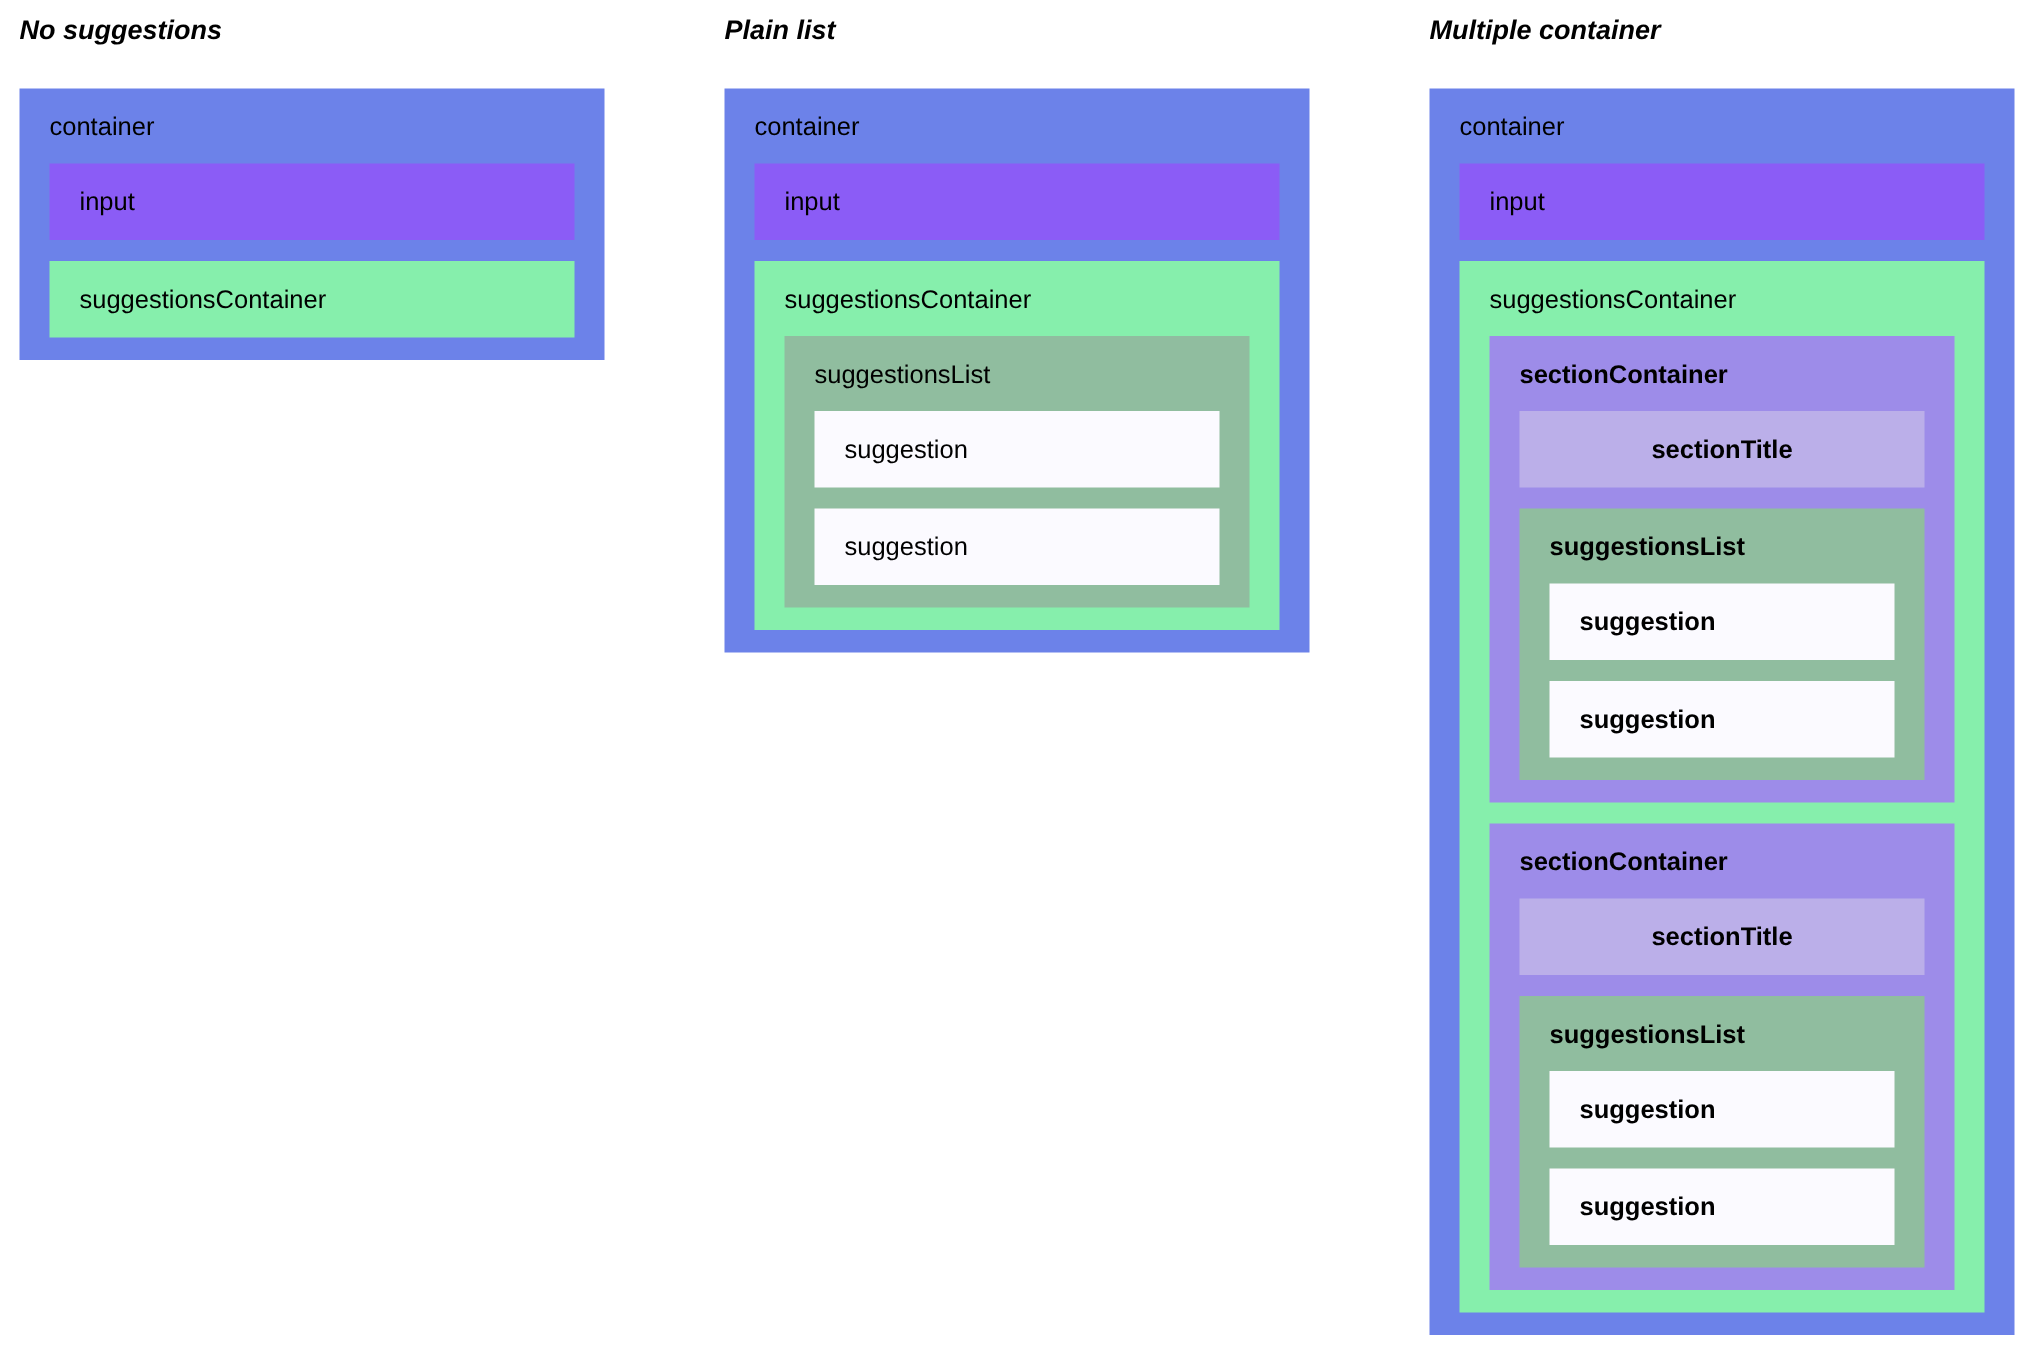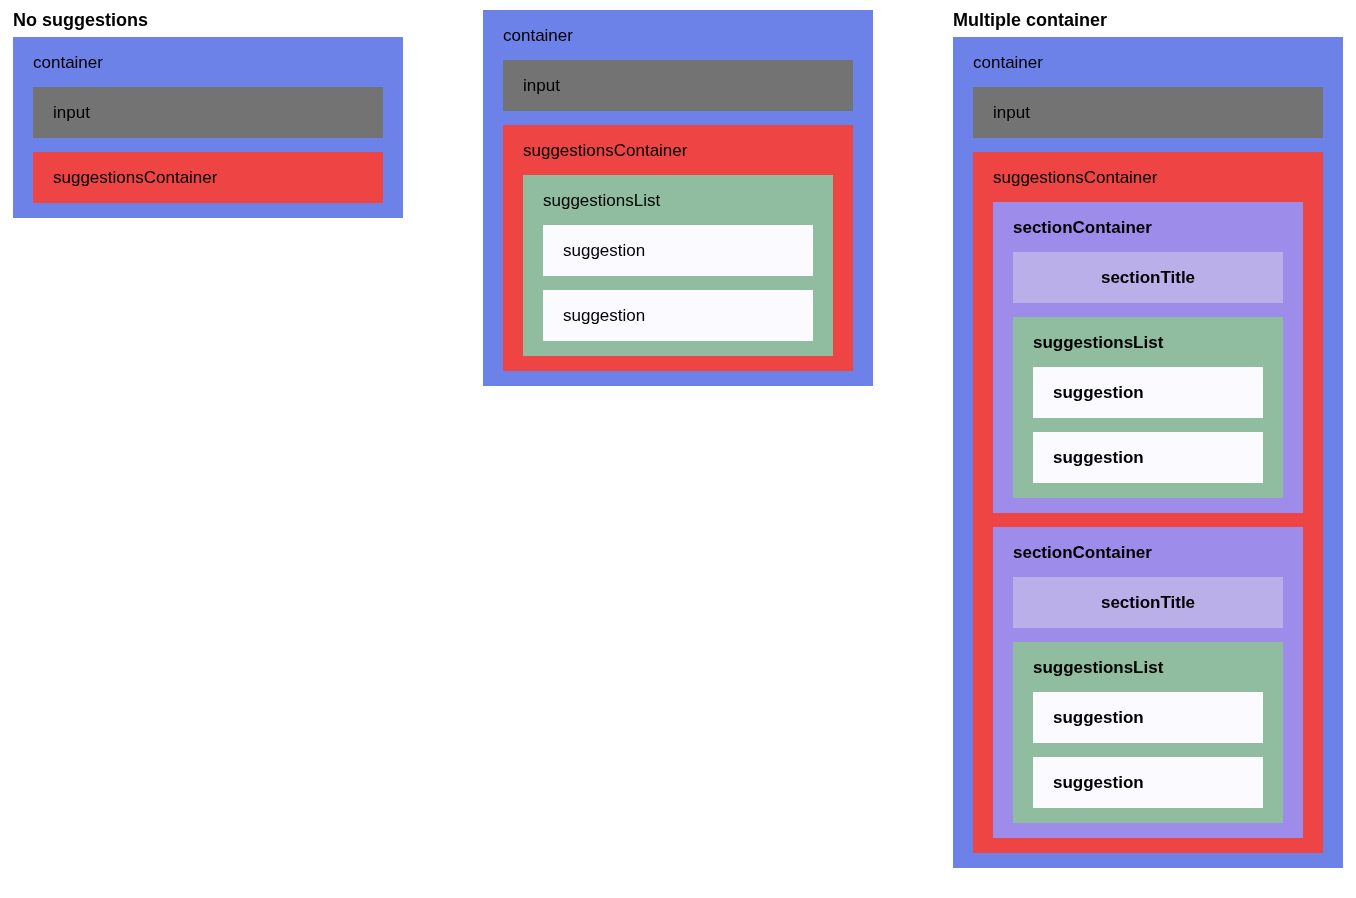--- a/index.html
+++ b/index.html
@@ -21,37 +21,38 @@
     gap: 80px;
   }
   .column {
     flex: 0 0 390px;
     width: 390px;
   }
   .example-title {
     font-size: 18px;
     font-weight: bold;
     line-height: 21px;
-    margin: 0 0 6px 0;
+    margin: 0 0 28px 0;
+    font-style: italic;
   }
   .box {
     box-sizing: border-box;
     padding: 15px 20px;
   }
   .box .label {
     line-height: 21px;
     white-space: nowrap;
     overflow: hidden;
   }
   .box .child {
     margin-top: 14px;
   }
   .container-box      { background: #6c82e9; }
-  .input-box          { background: #737373; }
-  .sc-box             { background: #ef4444; }
+  .input-box          { background: #8b5cf6; }
+  .sc-box             { background: #86efac; }
   .sl-box             { background: #90bd9f; }
   .suggestion-box     { background: #fbfaff; }
   .section-box        { background: #9d8ce9; font-weight: bold; }
   .section-title-box  { background: #bbafe9; text-align: center; }
 </style>
 </head>
 <body>
 
 <div class="page">
   <div class="columns">
@@ -63,20 +64,21 @@
         <div class="box input-box child">
           <div class="label">input</div>
         </div>
         <div class="box sc-box child">
           <div class="label">suggestionsContainer</div>
         </div>
       </div>
     </div>
 
     <div class="column">
+      <h3 class="example-title">Plain list</h3>
       <div class="box container-box">
         <div class="label">container</div>
         <div class="box input-box child">
           <div class="label">input</div>
         </div>
         <div class="box sc-box child">
           <div class="label">suggestionsContainer</div>
           <div class="box sl-box child">
             <div class="label">suggestionsList</div>
             <div class="box suggestion-box child">

